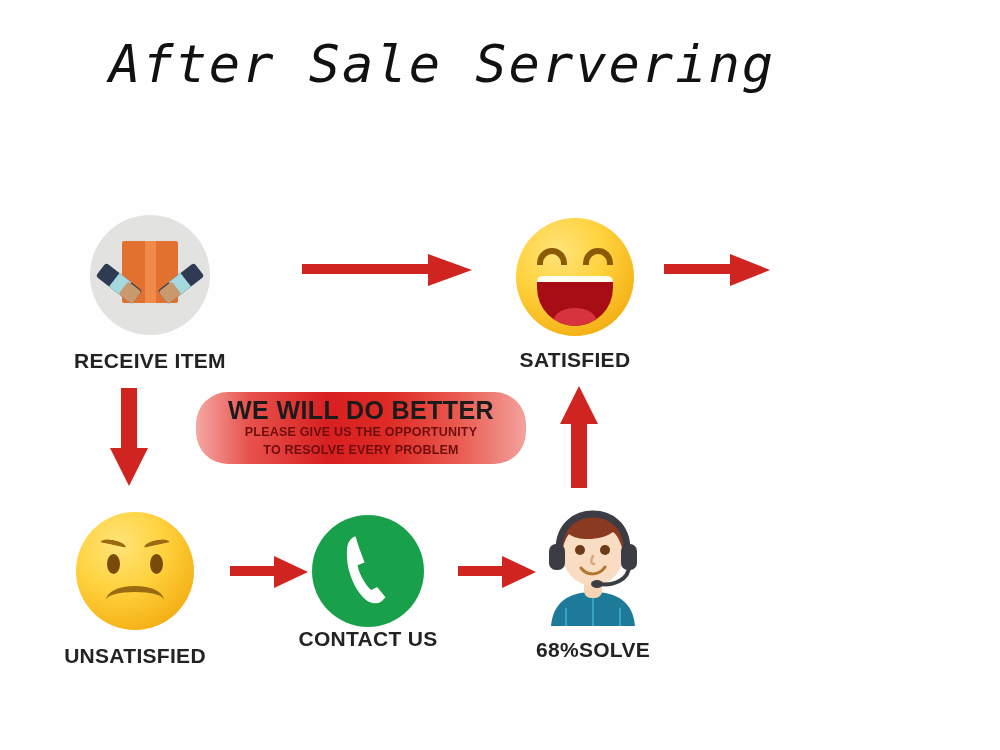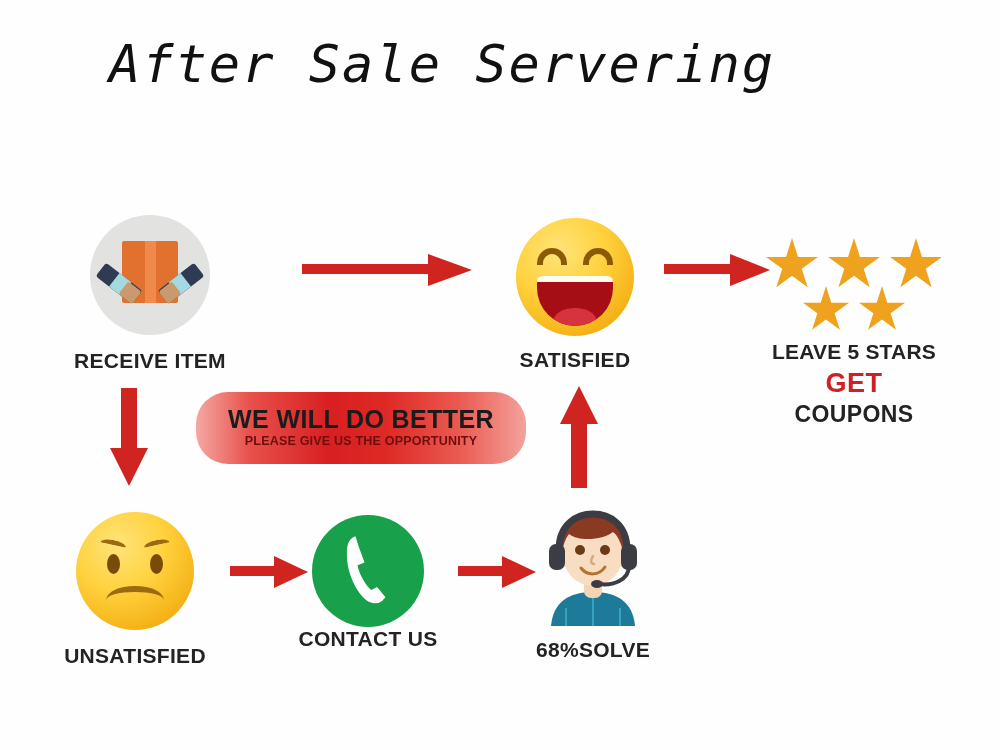--- a/index.html
+++ b/index.html
@@ -316,42 +316,25 @@
         <div class="palm"></div>
       </div>
       <div class="hand hand-r">
         <div class="cuff"></div>
         <div class="palm"></div>
       </div>
     </div>
     <div class="node-label" style="margin-top:14px;">RECEIVE ITEM</div>
   </div>
 
-  <div class="node" style="left:748px; top:238px; width:212px;">
-    <div class="stars">
-      <div class="star-row">
-        <div class="star"></div>
-        <div class="star"></div>
-        <div class="star"></div>
-      </div>
-      <div class="star-row second">
-        <div class="star sm"></div>
-        <div class="star sm"></div>
-      </div>
-    </div>
-    <div class="stars-text">
-      <div class="leave-line">LEAVE 5 STARS</div>
-      <div class="get-line">GET</div>
-      <div class="coupons-line">COUPONS</div>
-    </div>
-  </div>
 
   <div class="banner">
     <div class="banner-title">WE WILL DO BETTER</div>
     <div class="banner-sub">PLEASE GIVE US THE OPPORTUNITY</div>
+    <div class="banner-sub">TO RESOLVE EVERY PROBLEM</div>
   </div>
 
   <div class="node" style="left:25px; top:512px; width:220px;">
     <div class="emoji">
       <div class="brow" style="left:24px; top:28px; transform:rotate(12deg);"></div>
       <div class="brow" style="right:24px; top:28px; transform:rotate(-12deg);"></div>
       <div class="eye-oval" style="left:31px; top:42px;"></div>
       <div class="eye-oval" style="right:31px; top:42px;"></div>
       <div class="mouth-frown"></div>
     </div>

